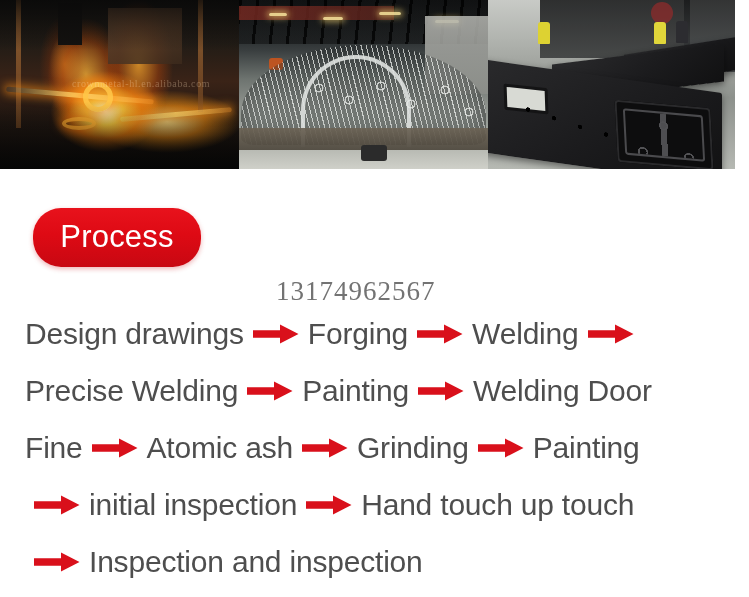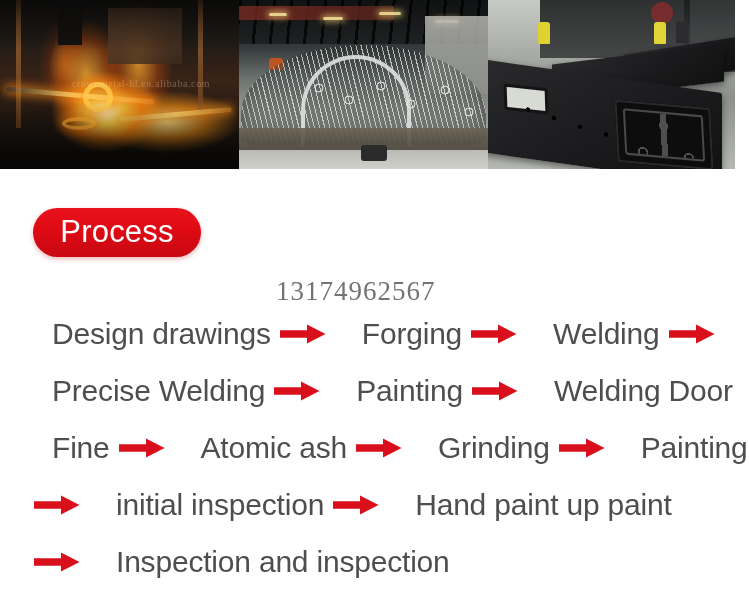--- a/index.html
+++ b/index.html
@@ -231,21 +231,21 @@
   .ds-legs {
     position: absolute; top: 88px; width: 3px; height: 34px;
     background: #3c3d3e;
     transform: skewX(-8deg);
   }
 
   
   .process-badge {
     position: absolute;
     left: 33px; top: 208px;
-    width: 168px; height: 49px;
+    width: 168px; height: 59px;
     border-radius: 28px;
     background: linear-gradient(180deg, #e8121c 0%, #de0a14 45%, #c80812 100%);
     box-shadow: 0 2px 5px rgba(200,10,18,.30);
     display: flex;
     align-items: center;
     justify-content: center;
   }
   .process-badge span {
     color: #ffffff;
     font-size: 31px;
@@ -279,21 +279,20 @@
     align-items: center;
     padding-left: 25px;
     white-space: nowrap;
   }
   .step-text {
     color: #4e4e4e;
     font-size: 30px;
     font-weight: 400;
     letter-spacing: -.2px;
     line-height: 1;
-    margin-left: 27px;
   }
   .arrow {
     display: inline-block;
     width: 46px;
     height: 20px;
     flex: 0 0 auto;
     position: relative;
   }
   .arrow svg { display: block; }
   .gap-m { width: 9px; flex: 0 0 auto; }
@@ -446,21 +445,21 @@
       </span>
       <span class="gap-m"></span>
       <span class="step-text">initial inspection</span>
       <span class="gap-m"></span>
       <span class="arrow">
         <svg width="46" height="20" viewBox="0 0 46 20">
           <path d="M0 6.2 H27 V0.6 L45.5 10 L27 19.4 V13.8 H0 Z" fill="#d9101b"></path>
         </svg>
       </span>
       <span class="gap-m"></span>
-      <span class="step-text">Hand paint up paint</span>
+      <span class="step-text">Hand touch up touch</span>
     </div>
     <div class="step-line">
       <span class="gap-m"></span>
       <span class="arrow">
         <svg width="46" height="20" viewBox="0 0 46 20">
           <path d="M0 6.2 H27 V0.6 L45.5 10 L27 19.4 V13.8 H0 Z" fill="#d9101b"></path>
         </svg>
       </span>
       <span class="gap-m"></span>
       <span class="step-text">Inspection and inspection</span>

